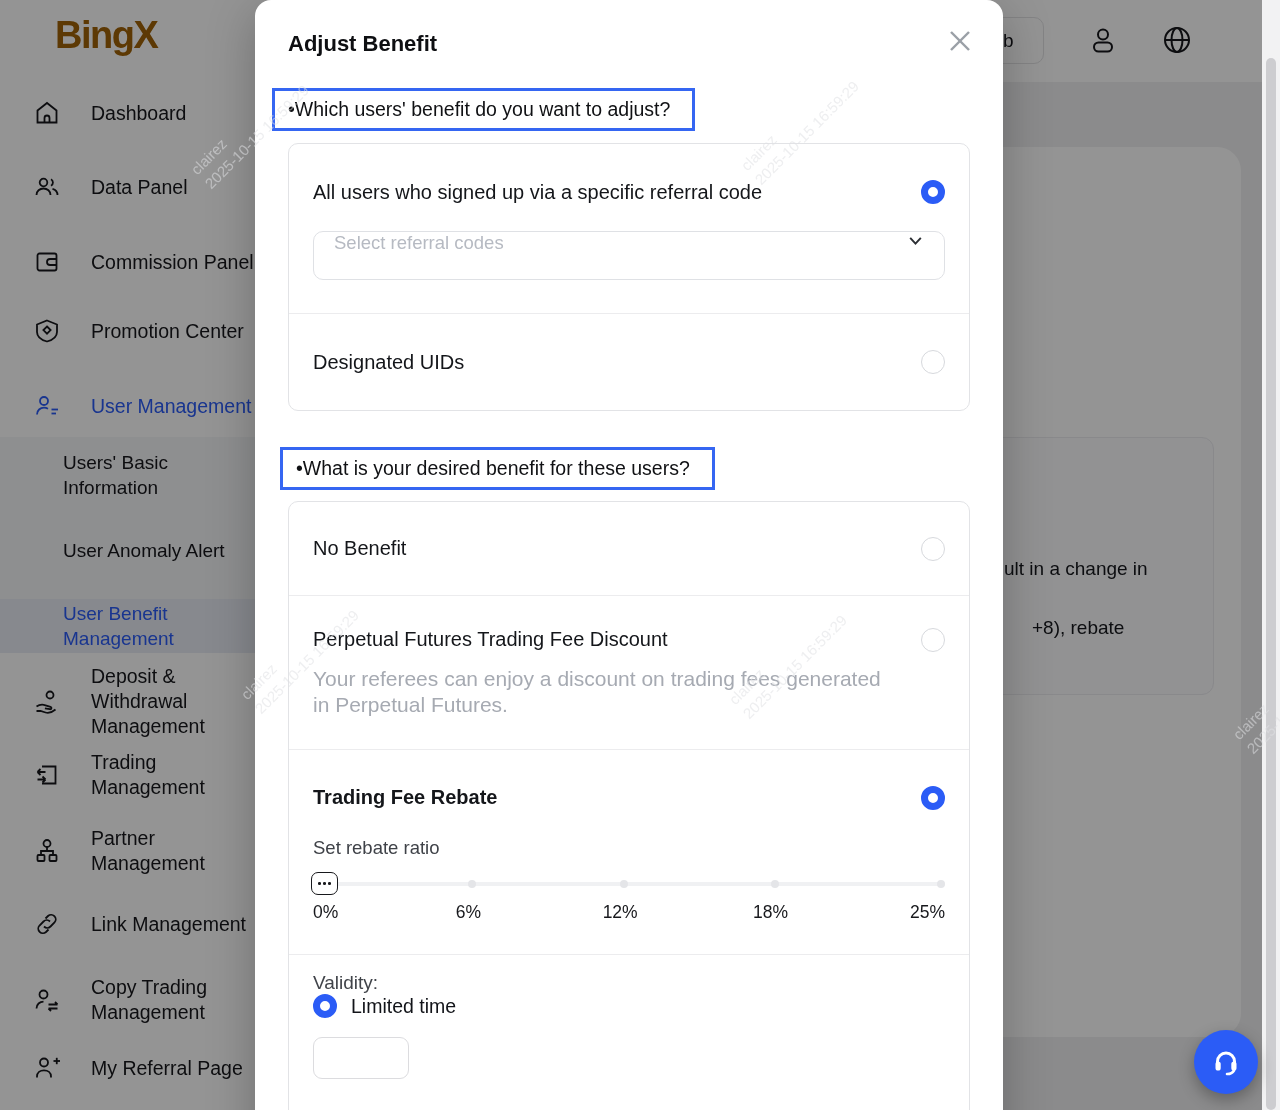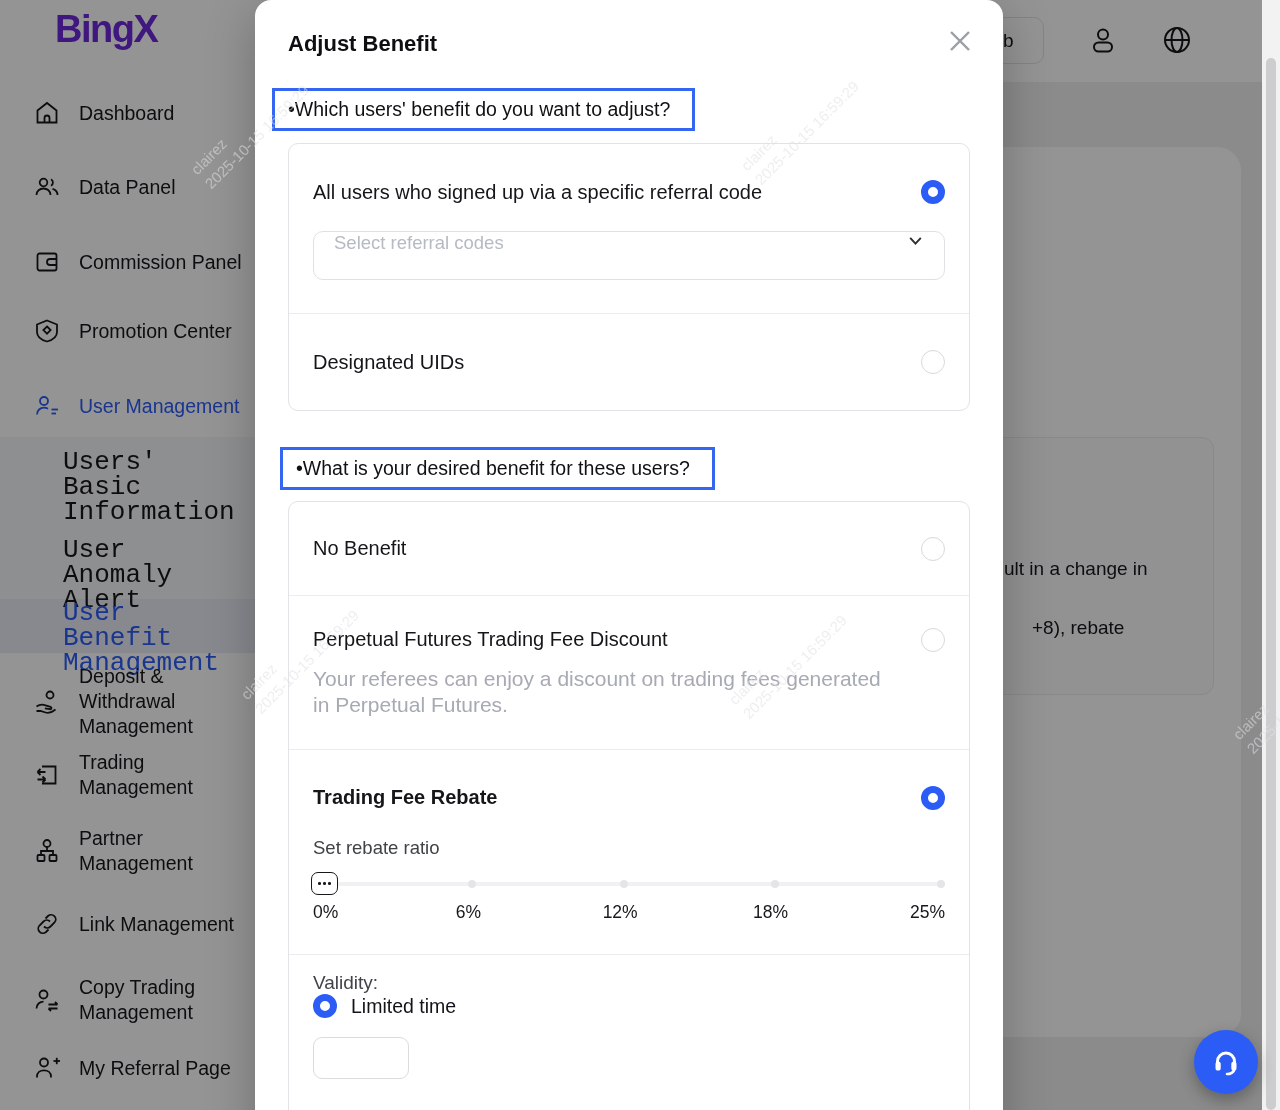--- a/index.html
+++ b/index.html
@@ -4,39 +4,39 @@
 <style>
   :root{ --accent:#2B5CF6; --qborder:#3566F2; }
   *{ margin:0; padding:0; box-sizing:border-box; }
   html,body{ width:1280px; height:1110px; }
   body{
     position:relative; overflow:hidden; background:#f0f0f2;
     font-family:"Liberation Sans","DejaVu Sans",sans-serif; color:#15171c;
   }
   
   .bg-header{ position:absolute; left:0; top:0; width:1280px; height:82px; background:#fff; z-index:1; }
-  .logo{ position:absolute; left:55px; top:8px; font-size:38px; font-weight:800; letter-spacing:-1.5px; color:#6d28d9; z-index:2; }
+  .logo{ position:absolute; left:55px; top:14px; font-size:38px; font-weight:800; letter-spacing:-1.5px; color:#a16207; z-index:2; }
   .sidebar{ position:absolute; left:0; top:0; width:255px; height:1110px; background:#fff; z-index:1; }
   .content-card{ position:absolute; left:281px; top:147px; width:960px; height:890px; background:#fff; border-radius:24px; z-index:1; }
   .notice-box{ position:absolute; left:858px; top:437px; width:356px; height:258px; background:#fbfbfd; border:1px solid #ececf0; border-radius:12px; z-index:2; }
   .bg-frag1{ position:absolute; left:1004px; top:558px; font-size:19px; color:#16181d; z-index:3; }
   .bg-frag2{ position:absolute; left:1004px; top:617px; font-size:19px; color:#16181d; z-index:3;padding-left:28px; }
 
   .hbtn{ position:absolute; left:962px; top:17px; width:82px; height:47px; background:#fff; border:1.5px solid #e3e3e6;
     border-radius:10px; display:flex; align-items:center; justify-content:center; font-size:19px; color:#15171c; z-index:2; }
   .icon-btn{ position:absolute; top:24px; width:32px; height:32px; display:flex; align-items:center; justify-content:center; z-index:2; }
   .icon-btn.person{ left:1087px; } .icon-btn.globe{ left:1161px; }
 
   
-  .nav-row{ position:absolute; left:33px; display:flex; align-items:center; gap:18px; z-index:2; }
+  .nav-row{ position:absolute; left:33px; display:flex; align-items:center; gap:30px; z-index:2; }
   .nav-row .lbl{ font-size:19.5px; color:#17181c; line-height:25px; width:172px; }
   .nav-row.active .lbl{ color:var(--accent); }
   .nav-icon{ width:28px; height:28px; flex:0 0 28px; }
   .submenu-panel{ position:absolute; left:0; top:437px; width:255px; height:216px; background:#f5f6f9; z-index:1; }
-  .sub-row{ position:absolute; left:63px; width:184px; font-size:26px; color:#17181c; line-height:25px; z-index:2;font-family:Liberation Mono, monospace; }
+  .sub-row{ position:absolute; left:63px; width:184px; font-size:19px; color:#17181c; line-height:25px; z-index:2; }
   .sub-sel-bg{ position:absolute; left:0; top:599px; width:255px; height:54px; background:#e9ecf5; z-index:1; }
   .sub-row.selected{ color:var(--accent); }
 
   
   .dim{ position:absolute; left:0; top:0; width:1262px; height:1110px; background:rgba(0,0,0,0.42); z-index:10; }
 
   
   .sb-track{ position:absolute; left:1262px; top:0; width:18px; height:1110px; background:#f2f2f3; z-index:12; }
   .sb-thumb{ position:absolute; left:1266px; top:58px; width:10px; height:1052px; background:#cdcdd0; border-radius:5px; z-index:13; }
 

